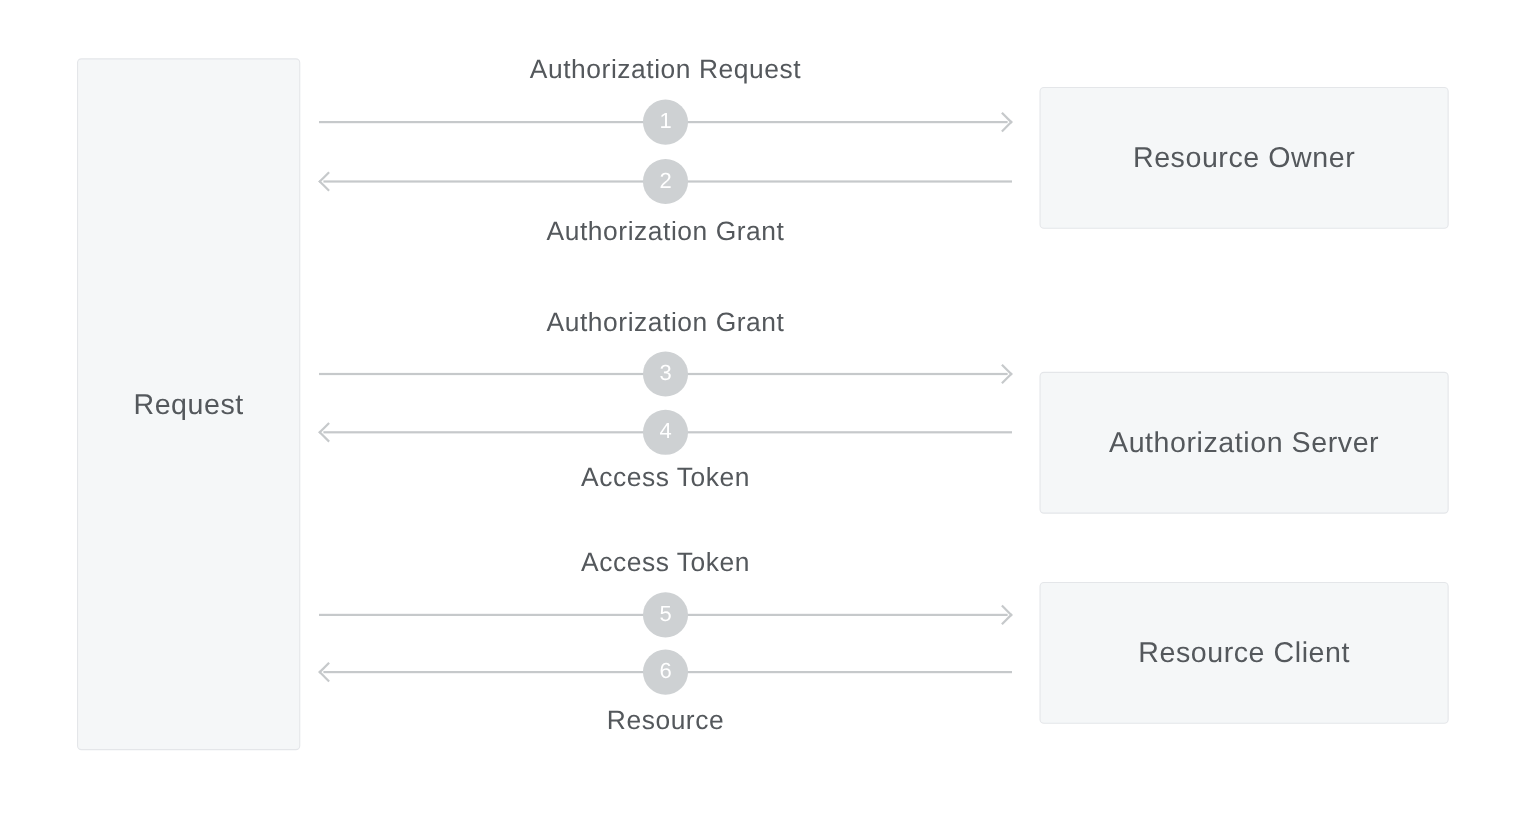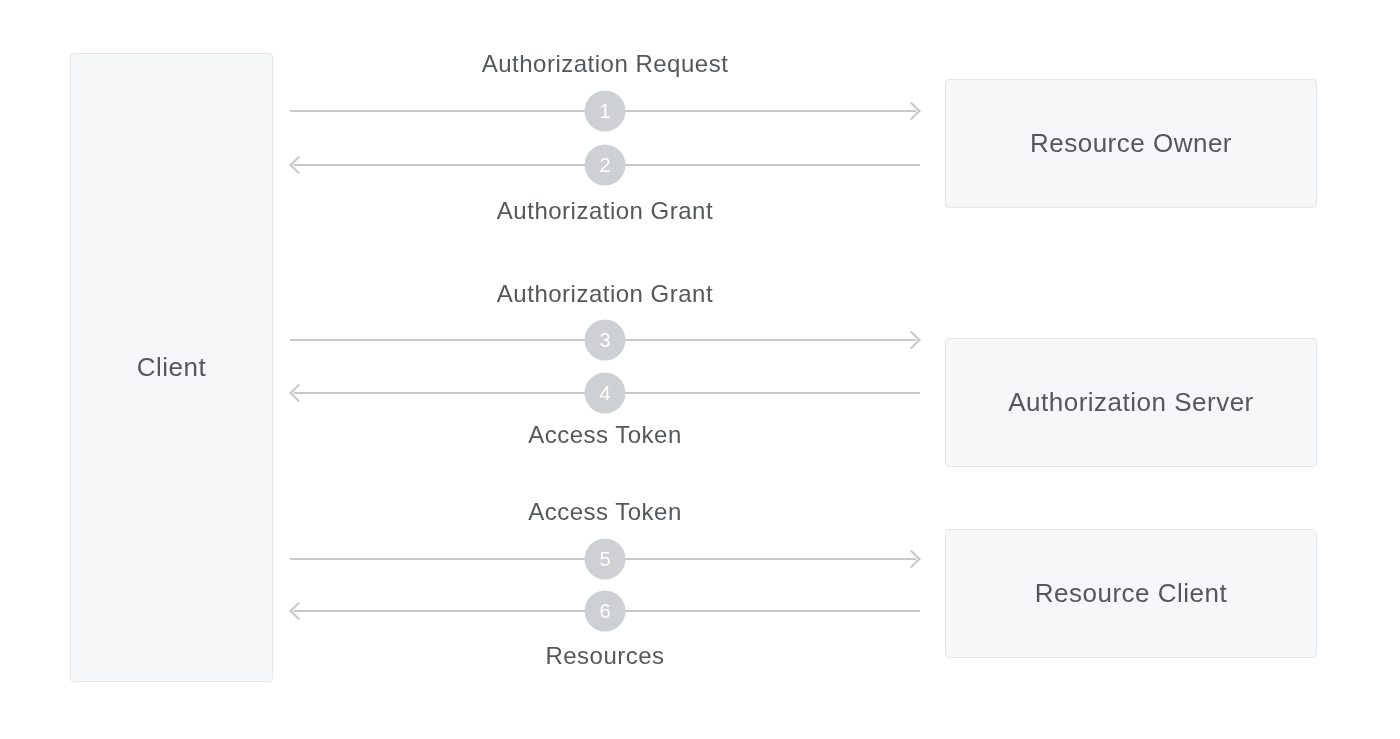--- a/index.html
+++ b/index.html
@@ -124,21 +124,21 @@
     justify-content: center;
     font-size: 20px;
   }
 </style>
 </head>
 <body>
 
 <div class="canvas">
 
   <div class="box client-box">
-    <span class="box-label">Client</span>
+    <span class="box-label">Request</span>
   </div>
 
   <div class="box entity-box entity-0">
     <span class="box-label">Resource Owner</span>
   </div>
   <div class="box entity-box entity-1">
     <span class="box-label">Authorization Server</span>
   </div>
   <div class="box entity-box entity-2">
     <span class="box-label">Resource Client</span>
@@ -188,16 +188,16 @@
         <span>5</span>
       </div>
     </div>
     <div class="arrow arrow-6 dir-left">
       <div class="shaft"></div>
       <div class="head head-left"></div>
       <div class="step">
         <span>6</span>
       </div>
     </div>
-    <div class="flow-label lbl-s3-bottom">Resources</div>
+    <div class="flow-label lbl-s3-bottom">Resource</div>
 
   </div>
 </div>
 
 </body></html>

